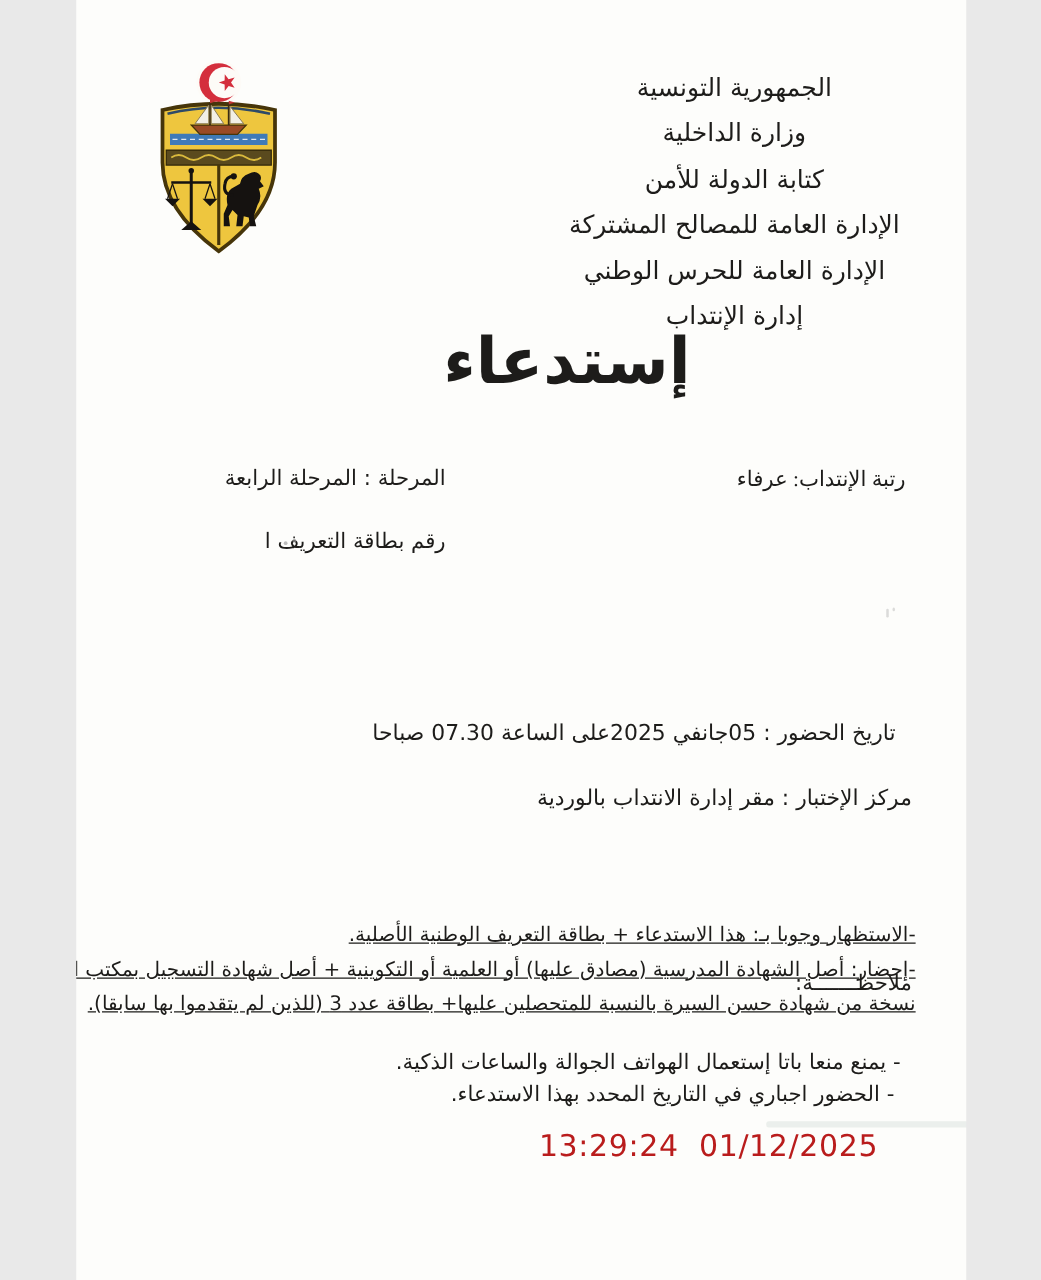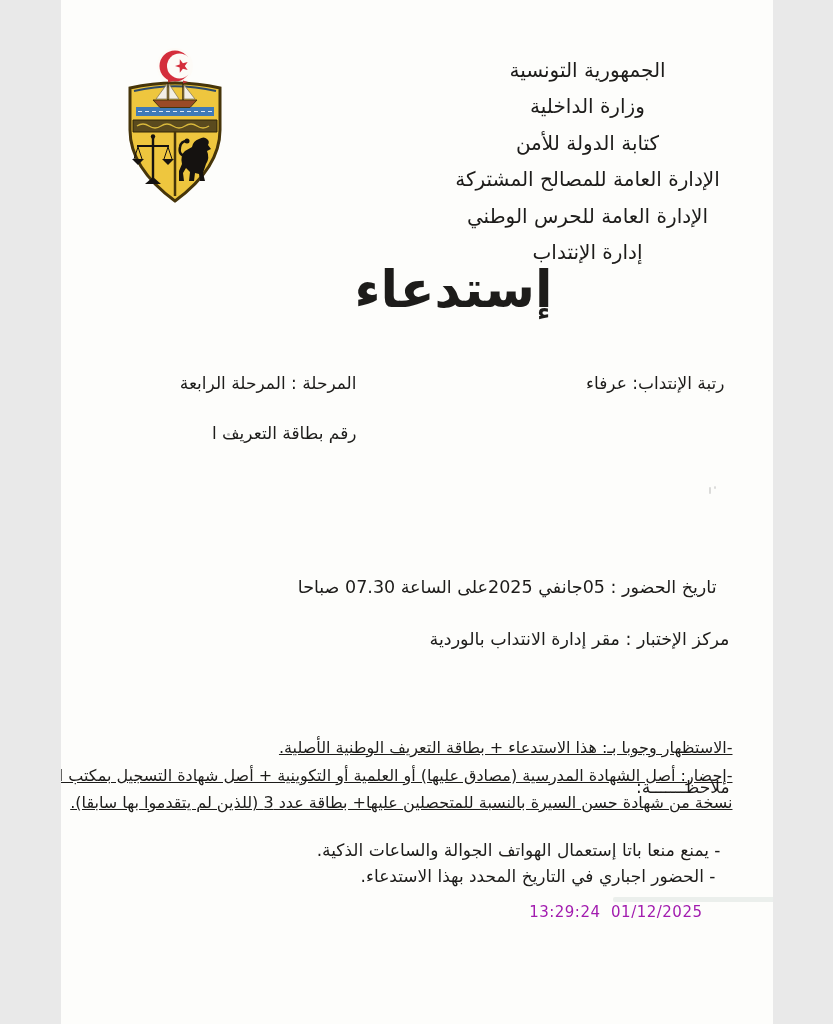--- a/index.html
+++ b/index.html
@@ -12,38 +12,38 @@
   .ar{direction:rtl;unicode-bidi:plaintext;}
   .header-block{
     top:52px;right:8px;width:354px;text-align:center;
     font-size:20px;line-height:36.4px;
   }
   .doc-title{
     top:260px;left:74px;right:0;text-align:center;
     font-size:51px;font-weight:bold;letter-spacing:1px;
   }
   .fld{font-size:17px;}
-  .rank-line{top:373px;right:48px;}
+  .rank-line{top:373px;right:48px;font-family:Liberation Serif, serif;}
   .stage-line{top:373px;right:416px;}
   .id-line{top:423px;right:416px;}
   .detail{font-size:17.5px;}
   .date-line{top:577px;right:56px;}
   .center-line{top:629px;right:43px;}
   .subject-line{top:681px;right:43px;}
   .reqs{
     top:734px;right:40px;width:770px;text-align:right;
     font-size:16px;line-height:27.6px;letter-spacing:-0.3px;text-decoration:underline;
   }
   .reqs div{white-space:nowrap;}
   .note-heading{top:777px;right:43px;font-size:17px;}
   .note-line1{top:840px;right:52px;font-size:17px;}
   .note-line2{top:866px;right:57px;font-size:17px;}
   .timestamp{
-    top:903px;right:70px;font-size:15px;letter-spacing:.5px;
-    direction:ltr;white-space:pre;color:#a21caf;
+    top:903px;right:70px;font-size:24px;letter-spacing:.5px;
+    direction:ltr;white-space:pre;color:#b91c1c;
   }
   .emblem{left:62px;top:44px;width:104px;height:162px;}
   .dot{position:absolute;background:#9a9a9a;border-radius:50%;opacity:.65;}
   .faint{opacity:.35;}
   .smudge{
     left:552px;top:897px;width:210px;height:5px;
     background:rgba(175,190,182,.22);border-radius:2px;
   }
 </style>
 </head>

